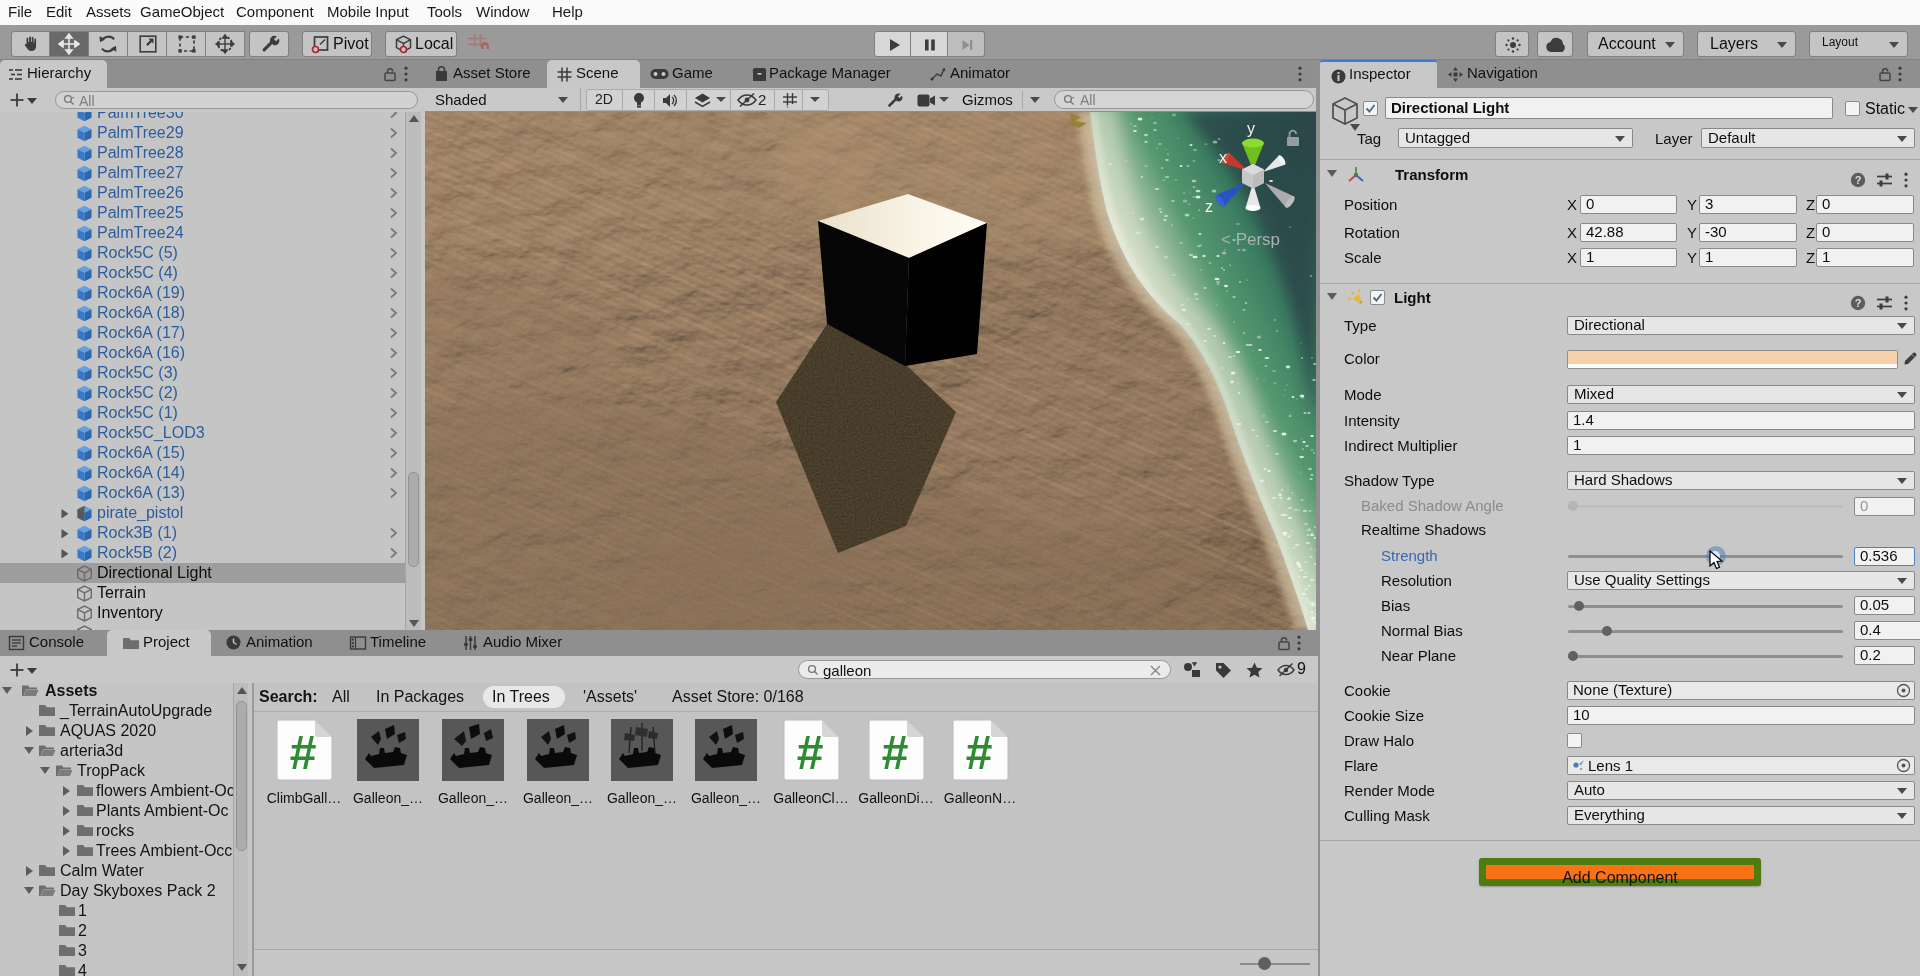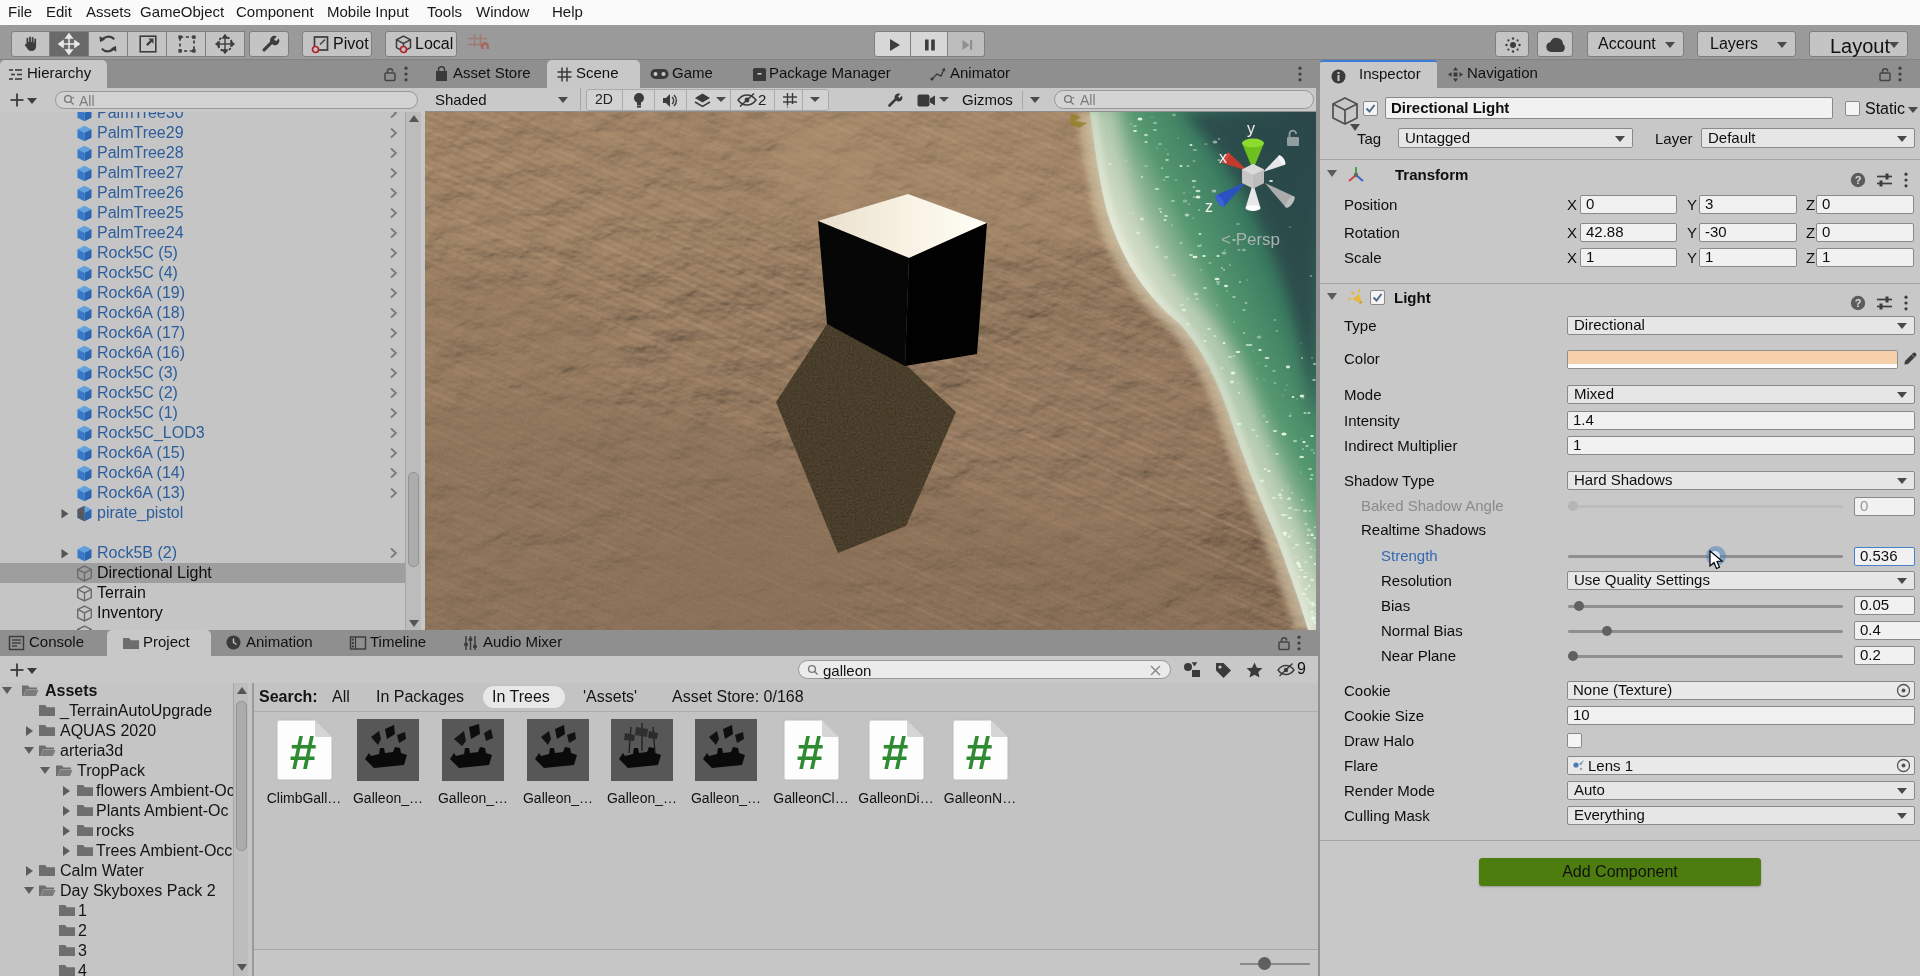--- a/index.html
+++ b/index.html
@@ -187,21 +187,21 @@
     </div>
 <div class="tbtn tbs" style="left:1587px;width:97px">
       <span style="position:absolute;left:10px;top:3px;font-size:16px;color:#111">Account</span>
       <div class="dar" style="right:8px;top:10px"></div>
     </div>
 <div class="tbtn tbs" style="left:1697px;width:99px">
       <span style="position:absolute;left:12px;top:3px;font-size:16px;color:#111">Layers</span>
       <div class="dar" style="right:8px;top:10px"></div>
     </div>
 <div class="tbtn tbs" style="left:1809px;width:99px">
-      <span style="position:absolute;left:20px;top:3px;font-size:20px;color:#111">Layout</span>
+      <span style="position:absolute;left:12px;top:3px;font-size:12px;color:#111">Layout</span>
       <div class="dar" style="right:8px;top:10px"></div>
     </div>
 </div>
 <div class="a" style="left:421px;top:60px;width:4px;height:570px;background:#909090"></div>
 <div class="a" style="left:1316px;top:60px;width:4px;height:916px;background:#909090"></div>
 <div id="hier" class="panel" style="left:0;top:60px;width:495px;height:570px">
   <div class="tabbar"></div>
   <div class="tab active" style="left:0;width:107px">
     <svg width="15" height="15" viewBox="0 0 15 15" style="left:8px;top:7px">
         <g stroke="#3d3d3d" stroke-width="1.6" fill="none">
@@ -468,20 +468,34 @@
         <svg width="10" height="12" viewBox="0 0 10 12" style="left:60px;top:5px">
           <path d="M1.5 1 L8.5 5.7 L1.5 10.4 Z" fill="#555"></path>
         </svg>
         <svg width="17" height="17" viewBox="0 0 16 16" style="left:76px;top:2px">
           <path fill="#62a1e0" d="M8 0.8 L14.6 4.1 L8 7.4 L1.4 4.1 Z"></path>
           <path fill="#3579c8" d="M1.4 4.1 L8 7.4 L8 15.2 L1.4 11.9 Z"></path>
           <path fill="#2a67b0" d="M8 7.4 L14.6 4.1 L14.6 11.9 L8 15.2 Z"></path>
           <path fill="#555" opacity="0.9" d="M1.4 4.1 L8 7.4 L8 15.2 L1.4 11.9 Z M8 0.8 L1.4 4.1 L8 7.4 Z"></path>
         </svg>
         <span class="nm">pirate_pistol</span>
+      </div>
+<div class="hrow" style="top:411px">
+        <svg width="10" height="12" viewBox="0 0 10 12" style="left:60px;top:5px">
+          <path d="M1.5 1 L8.5 5.7 L1.5 10.4 Z" fill="#555"></path>
+        </svg>
+        <svg width="17" height="17" viewBox="0 0 16 16" style="left:76px;top:2px">
+          <path fill="#62a1e0" d="M8 0.8 L14.6 4.1 L8 7.4 L1.4 4.1 Z"></path>
+          <path fill="#3579c8" d="M1.4 4.1 L8 7.4 L8 15.2 L1.4 11.9 Z"></path>
+          <path fill="#2a67b0" d="M8 7.4 L14.6 4.1 L14.6 11.9 L8 15.2 Z"></path>
+        </svg>
+        <span class="nm">Rock3B (1)</span>
+        <svg class="chev" width="9" height="14" viewBox="0 0 9 14">
+          <path d="M2 2.5 L7 7 L2 11.5" fill="none" stroke="#7b7b7b" stroke-width="1.8"></path>
+        </svg>
       </div>
 <div class="hrow" style="top:431px">
         <svg width="10" height="12" viewBox="0 0 10 12" style="left:60px;top:5px">
           <path d="M1.5 1 L8.5 5.7 L1.5 10.4 Z" fill="#555"></path>
         </svg>
         <svg width="17" height="17" viewBox="0 0 16 16" style="left:76px;top:2px">
           <path fill="#62a1e0" d="M8 0.8 L14.6 4.1 L8 7.4 L1.4 4.1 Z"></path>
           <path fill="#3579c8" d="M1.4 4.1 L8 7.4 L8 15.2 L1.4 11.9 Z"></path>
           <path fill="#2a67b0" d="M8 7.4 L14.6 4.1 L14.6 11.9 L8 15.2 Z"></path>
         </svg>
@@ -1014,21 +1028,21 @@
 </div>
   </div>
 <div id="insp" class="panel" style="left:1320px;top:60px;width:600px;height:916px">
 <div class="tabbar"></div>
 <div class="tab active" style="left:0;width:117px;border-top:2px solid #3c7cd8;border-radius:3px 3px 0 0">
       <svg width="15" height="15" viewBox="0 0 15 15" style="left:11px;top:7px">
         <circle cx="7.5" cy="7.5" r="7" fill="#3a3a3a"></circle>
         <rect x="6.5" y="6" width="2" height="6" fill="#c8c8c8"></rect>
         <rect x="6.5" y="3" width="2" height="2" fill="#c8c8c8"></rect>
       </svg>
-      <span class="tlbl" style="left:39px;top:3px">Inspector</span>
+      <span class="tlbl" style="left:29px;top:3px">Inspector</span>
     </div>
 <div class="tab" style="left:117px;width:128px">
       <svg width="15" height="15" viewBox="0 0 15 15" style="left:11px;top:7px">
         <g fill="#3a3a3a">
           <path d="M7.5 0l2.5 3.5h-5z"></path>
           <path d="M7.5 15l2.5-3.5h-5z"></path>
           <path d="M0 7.5l3.5-2.5v5z"></path>
           <path d="M15 7.5l-3.5-2.5v5z"></path>
           <rect x="5.5" y="5.5" width="4" height="4"></rect>
         </g>
@@ -1210,21 +1224,21 @@
         <circle cx="10" cy="10" r="1.3" fill="#9ab"></circle>
       </svg><span style="position:absolute;left:20px;top:1px">Lens 1</span><svg width="15" height="15" viewBox="0 0 15 15" style="right:3px;top:1px;position:absolute">
         <circle cx="7.5" cy="7.5" r="6" fill="none" stroke="#555" stroke-width="1.3"></circle>
         <circle cx="7.5" cy="7.5" r="2" fill="#555"></circle>
       </svg></div>
 <span class="ilabel" style="left:24px;top:722px">Render Mode</span>
 <div class="dd" style="left:247px;top:721px;width:348px;height:19px">Auto<div class="dar" style="right:7px;top:6px"></div></div>
 <span class="ilabel" style="left:24px;top:747px">Culling Mask</span>
 <div class="dd" style="left:247px;top:746px;width:348px;height:19px">Everything<div class="dar" style="right:7px;top:6px"></div></div>
 <div class="sep" style="left:0;top:780px;width:600px;height:1px"></div>
-<div style="position:absolute;left:159px;top:798px;width:282px;height:28px;background:#4d7c0f;border:1px solid #4d7c0f;border-radius:3px;text-align:center;line-height:26px;font-size:16px;color:#111;box-shadow:0 1px 2px rgba(0,0,0,0.25)">Add Component</div>
+<div style="position:absolute;left:159px;top:798px;width:282px;height:28px;background:#f97316;border:7px solid #4d7c0f;border-radius:3px;text-align:center;line-height:26px;font-size:16px;color:#111;box-shadow:0 1px 2px rgba(0,0,0,0.25)">Add Component</div>
 <svg width="18" height="20" viewBox="0 0 18 20" style="left:389px;top:490px;z-index:5">
       <path d="M1 1 L1 16 L5 12.5 L7.5 18.5 L10.5 17.2 L8 11.5 L13 11 Z" fill="#fff" stroke="#000" stroke-width="1.2"></path>
     </svg>
 </div>
 <div id="bottom" class="panel" style="left:0;top:630px;width:1318px;height:346px">
 <div class="tabbar" style="height:26px"></div>
 <div class="tab" style="left:0;width:105px;height:26px">
       <svg width="15" height="14" viewBox="0 0 15 14" style="left:9px;top:6px">
         <rect x="0.5" y="0.5" width="14" height="13" fill="none" stroke="#3a3a3a" stroke-width="1.4"></rect>
         <g stroke="#3a3a3a" stroke-width="1.3">

